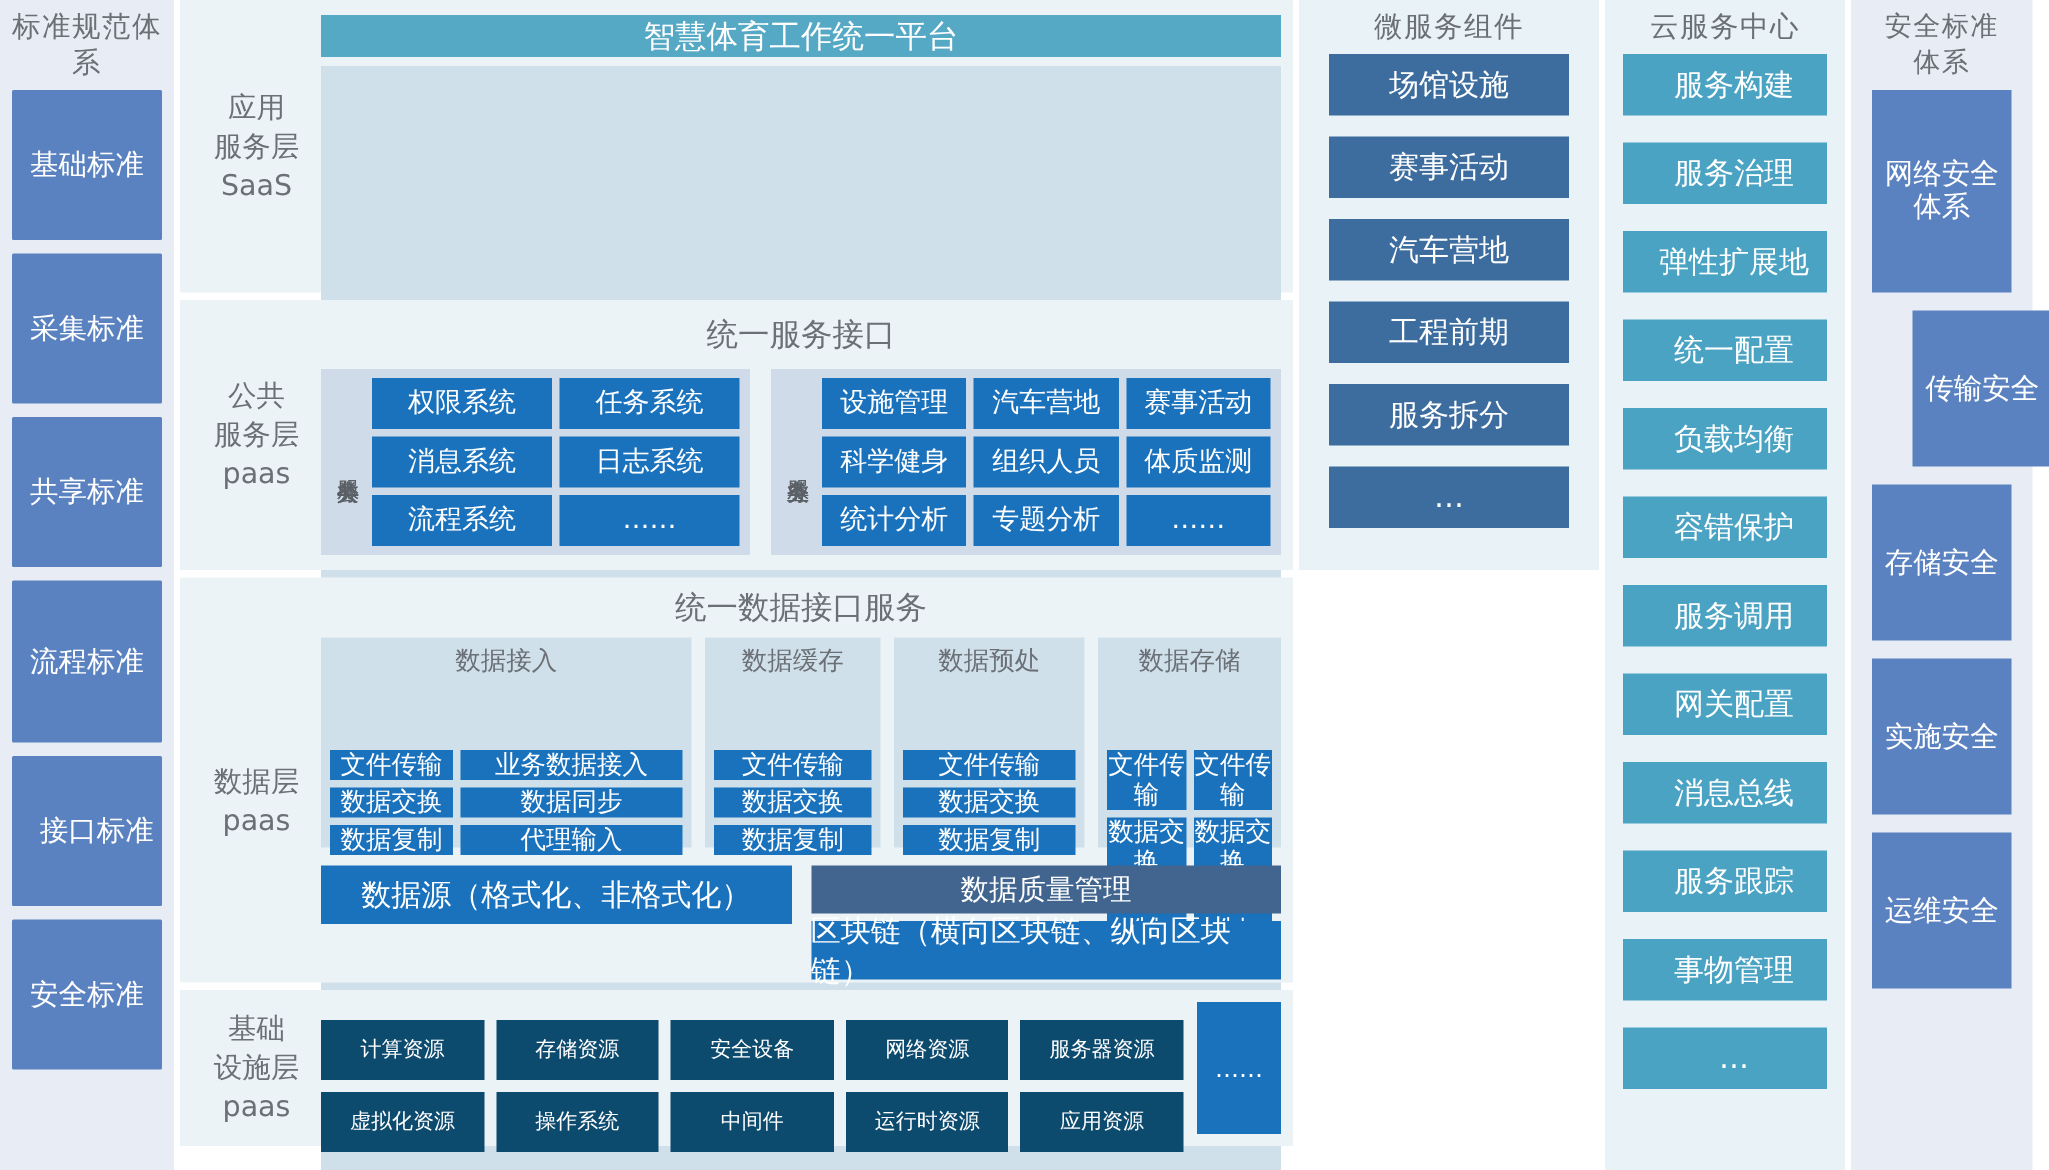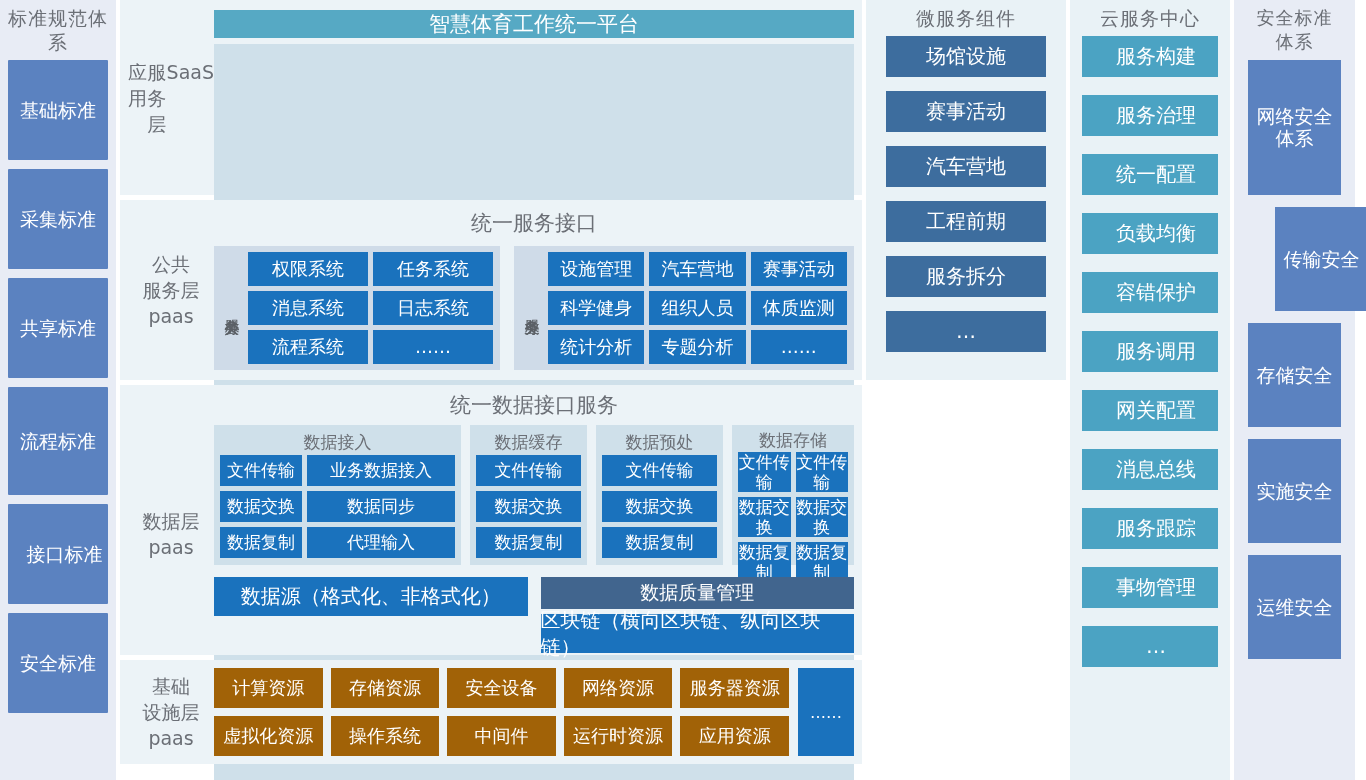--- a/index.html
+++ b/index.html
@@ -65,21 +65,21 @@
   
   .vtag {
     writing-mode: vertical-rl;
     color: #5b6066; font-size: 17px; letter-spacing: 2px;
     display: flex; align-items: center; justify-content: center;
     flex: 0 0 auto; padding: 0 3px; line-height: 1;
   }
 
   
   #app-layer { height: 195px; align-items: stretch; padding-top:10px; padding-bottom:10px;}
-  #app-layer .layer-label { display:flex; flex-direction:row; justify-content:center; }
+  #app-layer .layer-label { display:flex; flex-direction:column; justify-content:center; }
   #app-banner { background:#56a9c4; height: 44px; font-size: 21px; }
   #app-micro {
     background:#cfe0ea; flex:1 1 auto; display:flex; align-items:center;
     padding: 8px 10px; gap: 8px;
   }
   #app-micro .vtag { height: 100%; font-size: 18px; color:#5b6066; }
   #app-grid { flex:1 1 auto; display:grid; grid-template-columns: repeat(4, 1fr);
               grid-template-rows: repeat(2, 1fr); gap: 9px; }
   #app-grid .chip { background:#4ea3c0; font-size: 19px; height:100%; }
 
@@ -99,21 +99,21 @@
   #svc-group-2 { flex: 1 1 auto; }
   #svc-group-2 .svc-grid { grid-template-columns: repeat(3,1fr); grid-template-rows: repeat(3,1fr); }
 
   
   #data-layer { height: 270px; align-items: stretch; padding-top:6px; }
   #data-layer .layer-label { display:flex; flex-direction:column; justify-content:center;margin-top:27px; }
   #data-title { color:#6b6f76; font-size:21px; text-align:center; height:34px;
                 display:flex; align-items:center; justify-content:center; }
   #data-groups { display:flex; gap: 9px; height: 140px; }
   .data-group { background:#cfe0ea; display:flex; flex-direction:column;
-                padding: 4px 6px 7px 6px; }
+                padding: 4px 6px 7px 6px; gap: 48px; }
   .data-group .dg-title { color:#6b6f76; font-size:17px; text-align:center;
                           height: 26px; display:flex; align-items:center; justify-content:center; }
   .data-group .dg-grid { flex:1 1 auto; display:grid; gap: 5px; }
   .data-group .chip { background:#1a72bd; font-size:17px; height:100%; }
   #dg-0 { flex: 0 0 247px; }
   #dg-0 .dg-grid { grid-template-columns: 82px 1fr; grid-template-rows: repeat(3,1fr); }
   #dg-1 { flex: 0 0 117px; }
   #dg-1 .dg-grid { grid-template-columns: 1fr; grid-template-rows: repeat(3,1fr); }
   #dg-2 { flex: 0 0 127px; }
   #dg-2 .dg-grid { grid-template-columns: 1fr; grid-template-rows: repeat(3,1fr); }
@@ -127,21 +127,21 @@
   .bar-blue { background:#1a72bd; height: 39px; color:#fff; font-size:20px;
               display:flex; align-items:center; justify-content:center; }
 
   
   #infra-layer { height: 104px; align-items: stretch; padding: 8px; }
   #infra-layer .layer-label { display:flex; flex-direction:column; justify-content:center; }
   #infra-main { flex:1 1 auto; display:flex; gap: 9px; }
   #infra-grid { flex: 1 1 auto; display:grid;
                 grid-template-columns: repeat(5, 1fr);
                 grid-template-rows: repeat(2, 1fr); gap: 8px; }
-  #infra-grid .chip { background:#a16207; font-size:18px; height:100%; }
+  #infra-grid .chip { background:#0c4a6e; font-size:14px; height:100%;margin-top:12px; }
   #infra-tail { flex: 0 0 56px; background:#1a72bd; color:#fff; font-size:16px;
                 display:flex; align-items:center; justify-content:center; }
 
   
   #micro-col { flex: 0 0 200px; background:#e9f2f6; align-self:flex-start;
                height: 380px; padding: 6px 20px 10px 20px; }
   #micro-col .chip { background:#3d6d9e; font-size:20px; height: 41px; margin-bottom: 14px; }
 
   
   #cloud-col { flex: 0 0 160px; background:#e9f2f6; padding: 6px 12px 8px 12px; }
@@ -328,20 +328,21 @@
         <div class="chip">服务拆分</div>
         <div class="chip">…</div>
       </div>
   </div>
 
   <div id="cloud-col" class="col-panel">
     <div class="col-title">云服务中心</div>
     <div id="cloud-items" style="width:100%;">
         <div class="chip">服务构建</div>
         <div class="chip">服务治理</div>
+        <div class="chip">弹性扩展地</div>
         <div class="chip">统一配置</div>
         <div class="chip">负载均衡</div>
         <div class="chip">容错保护</div>
         <div class="chip">服务调用</div>
         <div class="chip">网关配置</div>
         <div class="chip">消息总线</div>
         <div class="chip">服务跟踪</div>
         <div class="chip">事物管理</div>
         <div class="chip last">…</div>
       </div>

